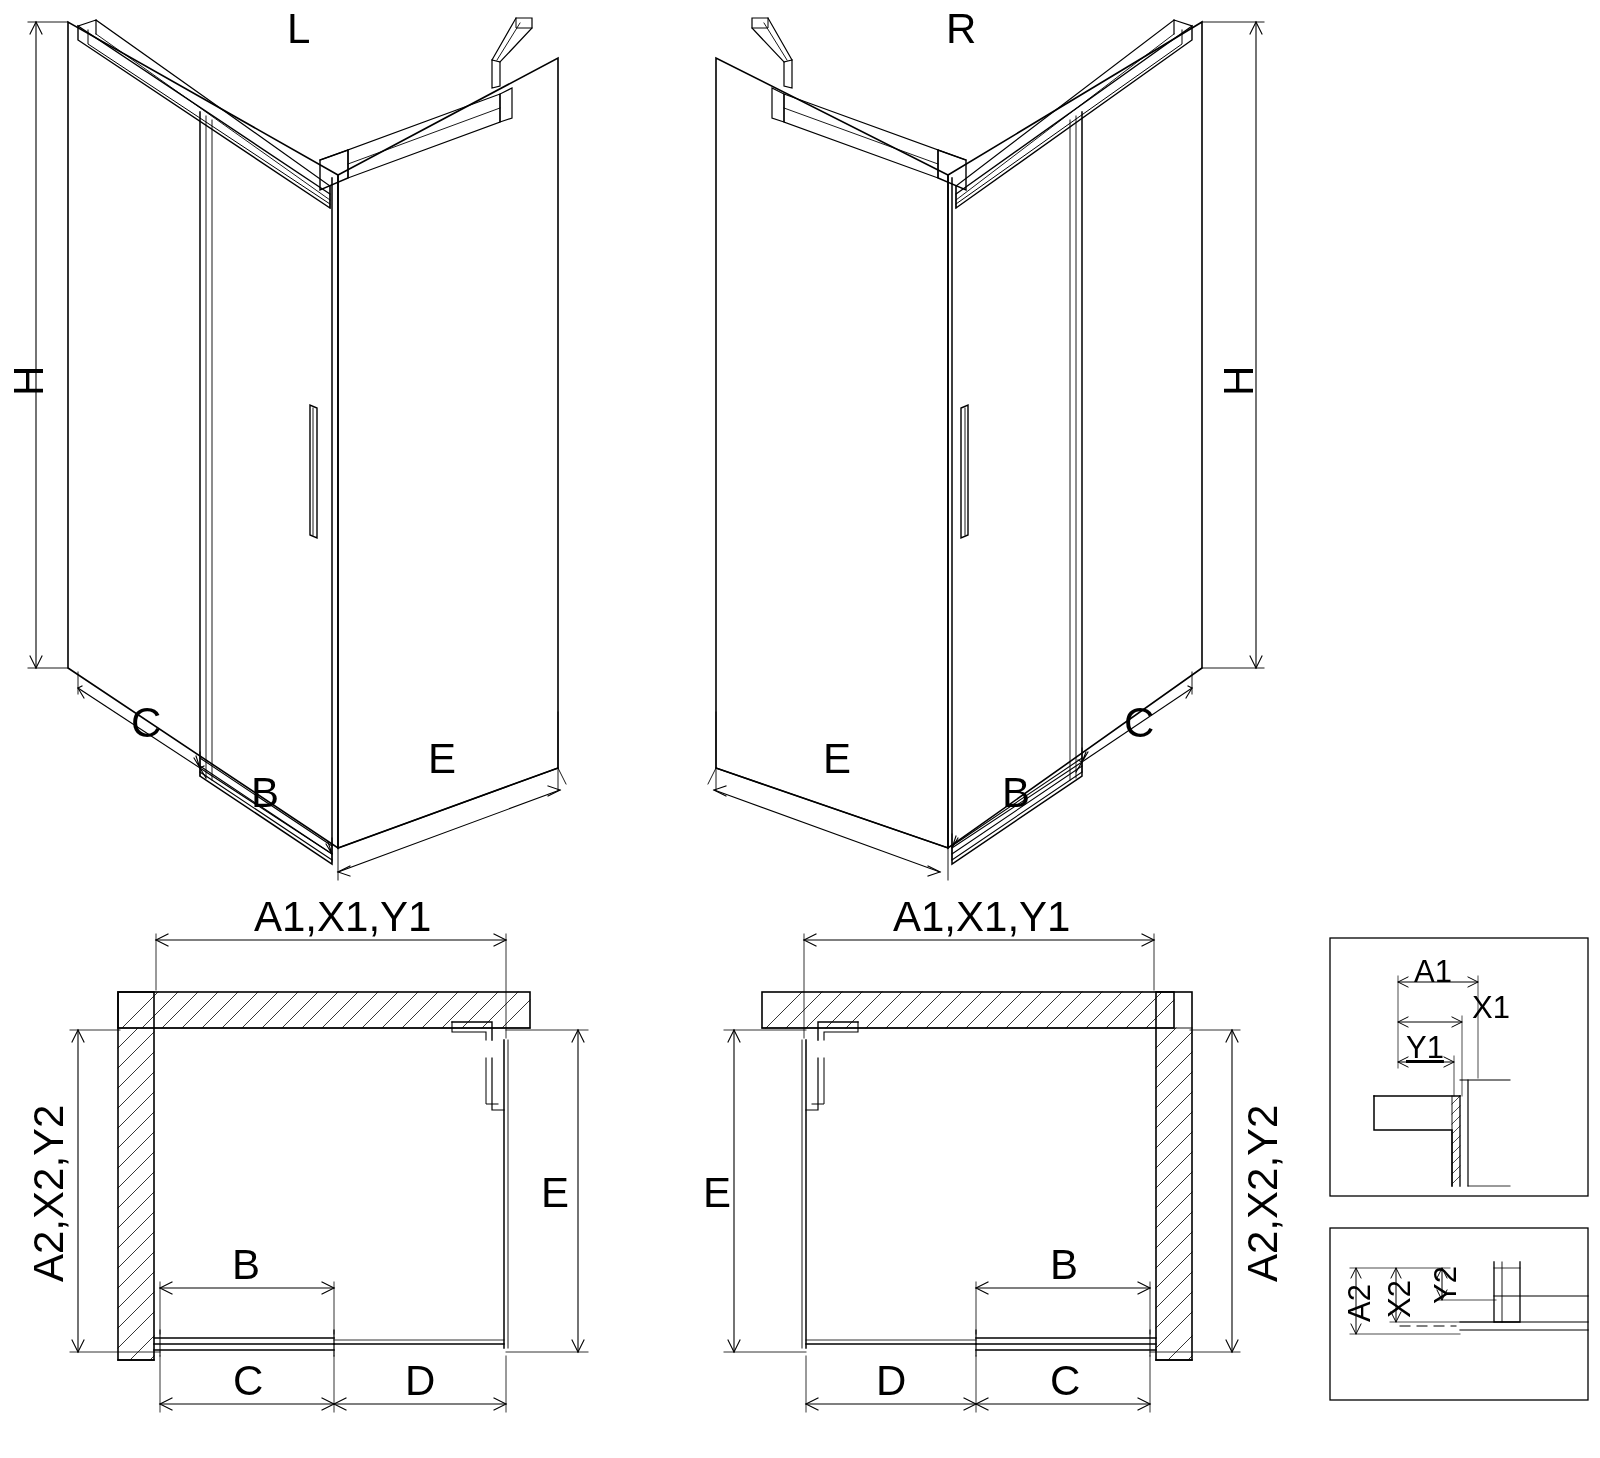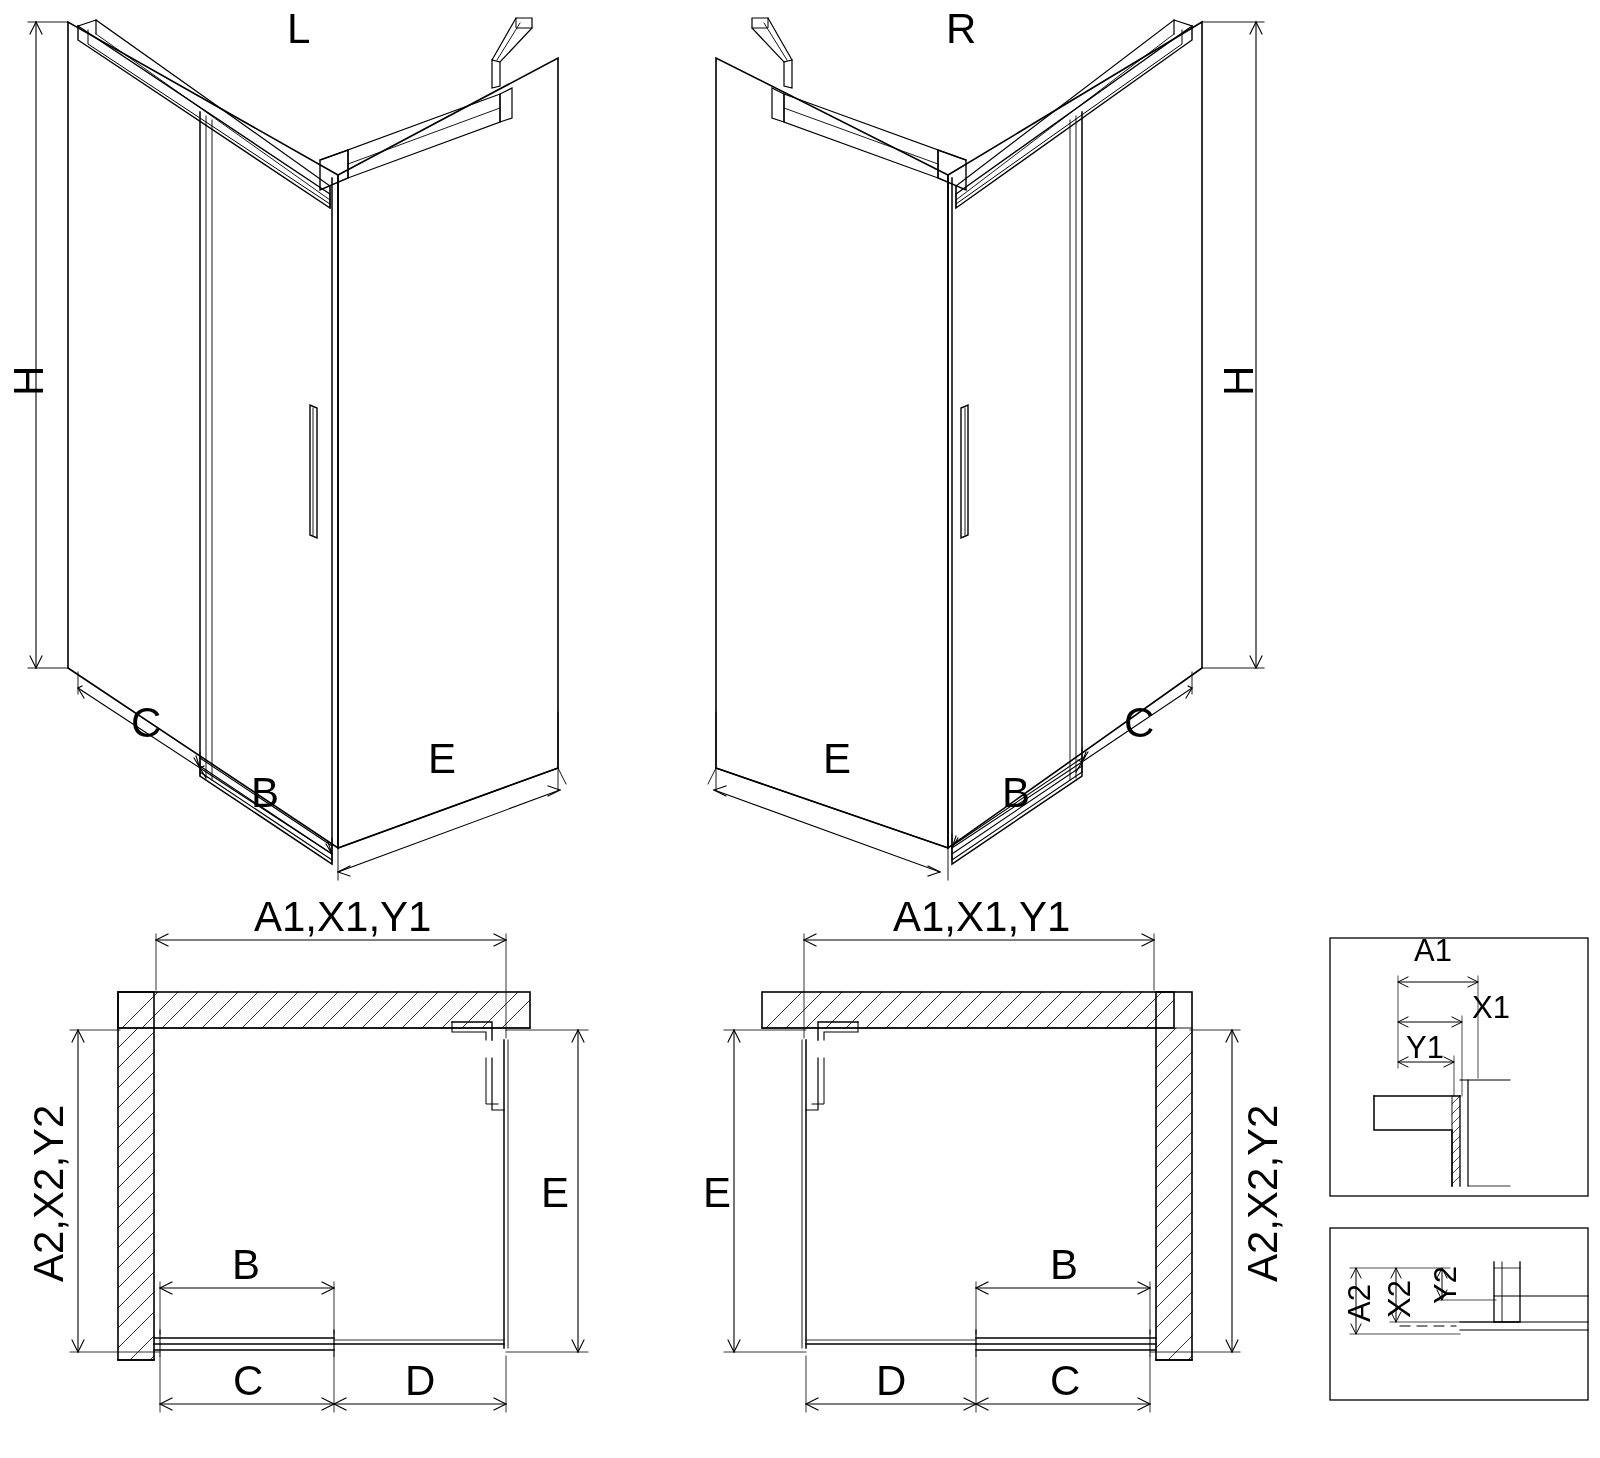--- a/index.html
+++ b/index.html
@@ -478,21 +478,21 @@
   <div class="lbl big" style="left:233px; top:1360px;">C</div>
   <div class="lbl big" style="left:405px; top:1360px;">D</div>
 
   <div class="lbl big" style="left:893px; top:896px;">A1,X1,Y1</div>
   <div class="lbl big rot90" style="left:1242px; top:1282px;">A2,X2,Y2</div>
   <div class="lbl big" style="left:703px; top:1172px;">E</div>
   <div class="lbl big" style="left:1050px; top:1244px;">B</div>
   <div class="lbl big" style="left:1050px; top:1360px;">C</div>
   <div class="lbl big" style="left:876px; top:1360px;">D</div>
 
-  <div class="lbl mid" style="left:1414px; top:935px;">A1</div>
+  <div class="lbl mid" style="left:1414px; top:956px;">A1</div>
   <div class="lbl mid" style="left:1472px; top:992px;">X1</div>
-  <div class="lbl mid" style="left:1406px; top:1032px;">Y1</div>
+  <div class="lbl mid" style="left:1406px; top:1032px;text-decoration:underline;">Y1</div>
 
   <div class="lbl mid rot90" style="left:1344px; top:1322px;">A2</div>
   <div class="lbl mid rot90" style="left:1384px; top:1318px;">X2</div>
   <div class="lbl mid rot90" style="left:1430px; top:1304px;">Y2</div>
 
 </div>
 
 </body></html>

